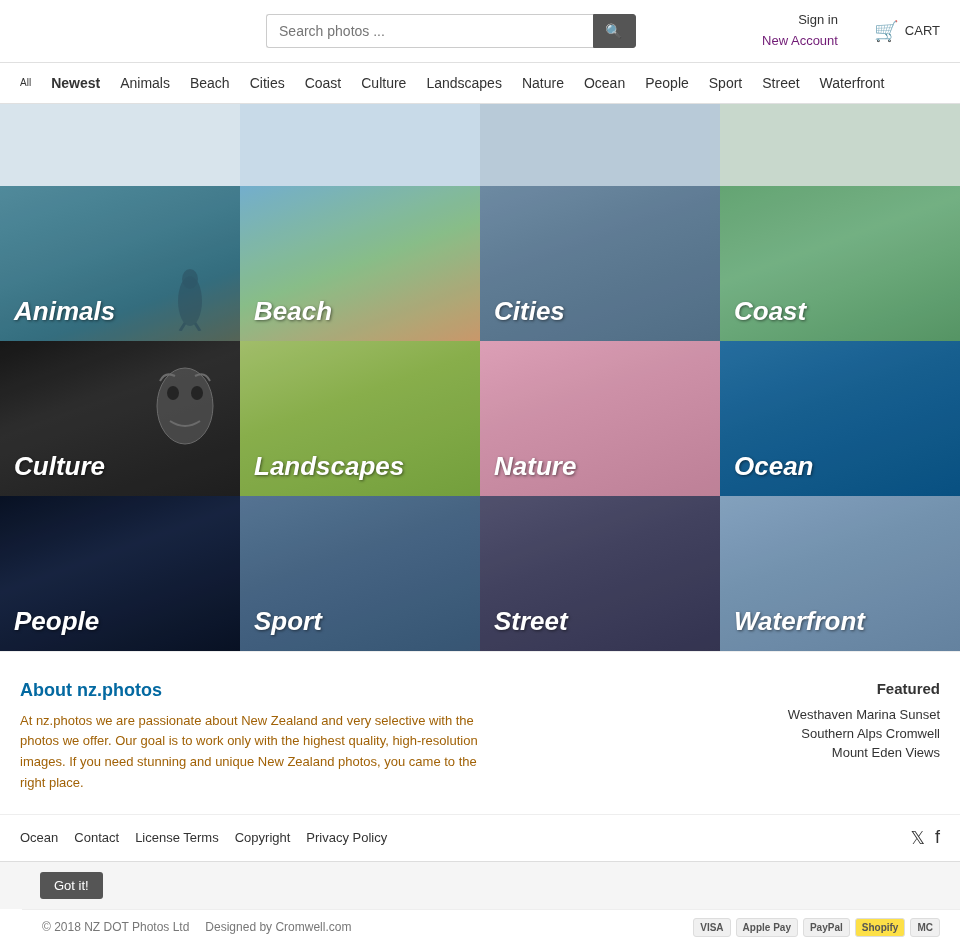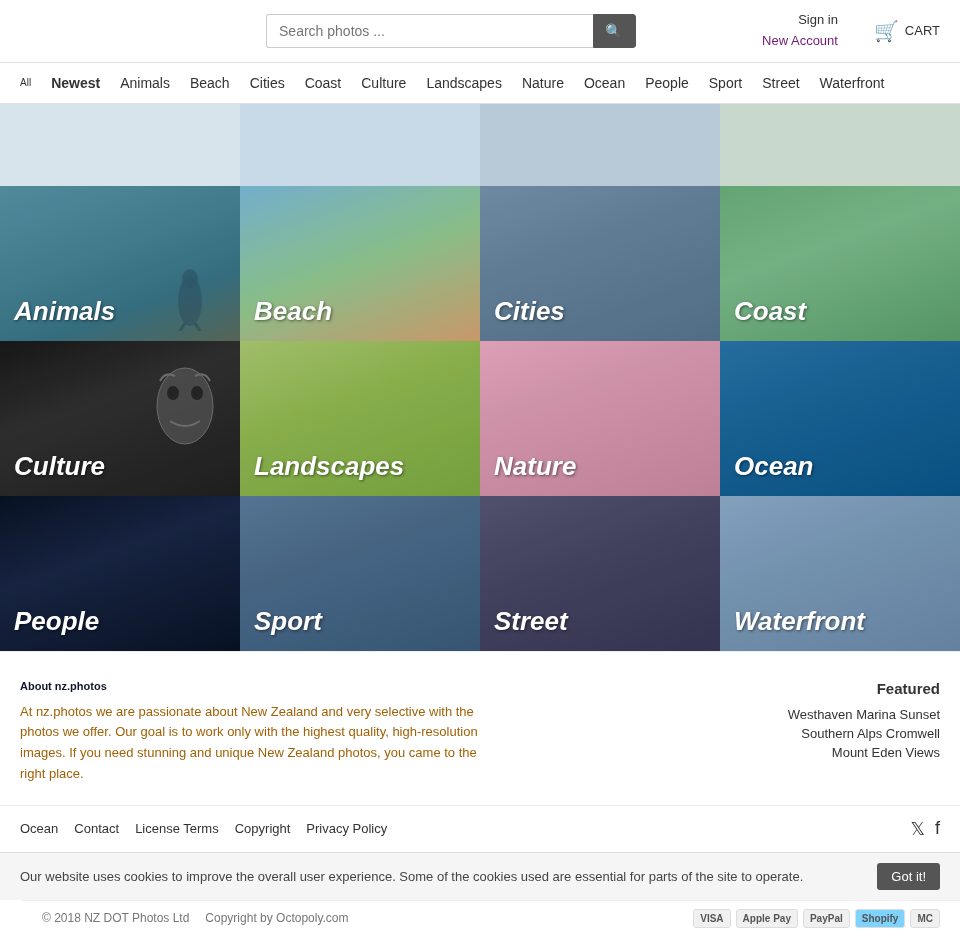--- a/index.html
+++ b/index.html
@@ -127,21 +127,21 @@
 
   <div style="position:relative; height:155px; cursor:pointer; overflow:hidden; background:linear-gradient(160deg,#8aaac8 0%,#7a9ab8 40%,#6a8aa8 100%);">
     <div style="position:absolute;top:0;left:0;right:0;bottom:0;background:rgba(0,0,0,0.05);"></div>
     <span style="position:absolute;bottom:14px;left:14px;color:#fff;font-size:26px;font-weight:bold;font-style:italic;text-shadow:1px 1px 3px rgba(0,0,0,0.5);">Waterfront</span>
   </div>
 
 </div>
 
 <div style="display:flex; justify-content:space-between; padding:28px 20px 20px; background:#fff; border-top:1px solid #eee;">
   <div style="max-width:460px;">
-    <div style="font-size:11px; font-weight:bold; margin-bottom:10px; color:#0f172a;">About nz.photos</div>
+    <div style="font-size:18px; font-weight:bold; margin-bottom:10px; color:#0369a1;">About nz.photos</div>
     <div style="font-size:13px; color:#a16207; line-height:1.6;">At nz.photos we are passionate about New Zealand and very selective with the photos we offer. Our goal is to work only with the highest quality, high-resolution images. If you need stunning and unique New Zealand photos, you came to the right place.</div>
   </div>
   <div style="text-align:right; min-width:200px;">
     <div style="font-size:15px; font-weight:bold; margin-bottom:10px; color:#333;">Featured</div>
     <a href="#" style="display:block; font-size:13px; color:#333; text-decoration:none; margin-bottom:4px;">Westhaven Marina Sunset</a>
     <a href="#" style="display:block; font-size:13px; color:#333; text-decoration:none; margin-bottom:4px;">Southern Alps Cromwell</a>
     <a href="#" style="display:block; font-size:13px; color:#333; text-decoration:none; margin-bottom:4px;">Mount Eden Views</a>
   </div>
 </div>
 
@@ -153,29 +153,28 @@
     <a href="#" style="font-size:13px; color:#333; text-decoration:none;">Copyright</a>
     <a href="#" style="font-size:13px; color:#333; text-decoration:none;">Privacy Policy</a>
   </div>
   <div style="display:flex; gap:10px; align-items:center;">
     <span style="font-size:18px; color:#333; cursor:pointer;">𝕏</span>
     <span style="font-size:18px; color:#333; cursor:pointer;">f</span>
   </div>
 </div>
 
 <div style="background:#f5f5f5; border-top:1px solid #ddd; padding:10px 20px; display:flex; align-items:center; justify-content:space-between; font-size:13px; color:#444;">
-  <div style="flex:1; line-height:1.5;">Our website uses cookies to improve the overall user experience. Some of the cookies used are essential for parts of the site to operate.</div>
   <button style="background:#555; color:#fff; border:none; padding:6px 14px; cursor:pointer; font-size:13px; border-radius:3px; margin-left:20px; white-space:nowrap;">Got it!</button>
 </div>
 
 <div style="display:flex; justify-content:space-between; align-items:center; padding:8px 20px; font-size:12px; color:#777; border-top:1px solid #eee; background:#fff;margin-left:22px;">
   <div style="display:flex; gap:16px;">
     <span>© 2018 NZ DOT Photos Ltd</span>
-    <span>Copyright by Octopoly.com</span>
+    <span>Designed by Cromwell.com</span>
   </div>
   <div style="display:flex; gap:5px; align-items:center;">
     <span style="background:#f0f0f0; border:1px solid #ddd; border-radius:3px; padding:3px 6px; font-size:10px; color:#555; font-weight:bold;">VISA</span>
     <span style="background:#f0f0f0; border:1px solid #ddd; border-radius:3px; padding:3px 6px; font-size:10px; color:#555; font-weight:bold;">Apple Pay</span>
     <span style="background:#f0f0f0; border:1px solid #ddd; border-radius:3px; padding:3px 6px; font-size:10px; color:#555; font-weight:bold;">PayPal</span>
-    <span style="background:#7dd3fc; border:1px solid #ddd; border-radius:3px; padding:3px 6px; font-size:10px; color:#555; font-weight:bold;">Shopify</span>
+    <span style="background:#fde047; border:1px solid #ddd; border-radius:3px; padding:3px 6px; font-size:10px; color:#555; font-weight:bold;">Shopify</span>
     <span style="background:#f0f0f0; border:1px solid #ddd; border-radius:3px; padding:3px 6px; font-size:10px; color:#555; font-weight:bold;">MC</span>
   </div>
 </div>
 
 </body></html>

